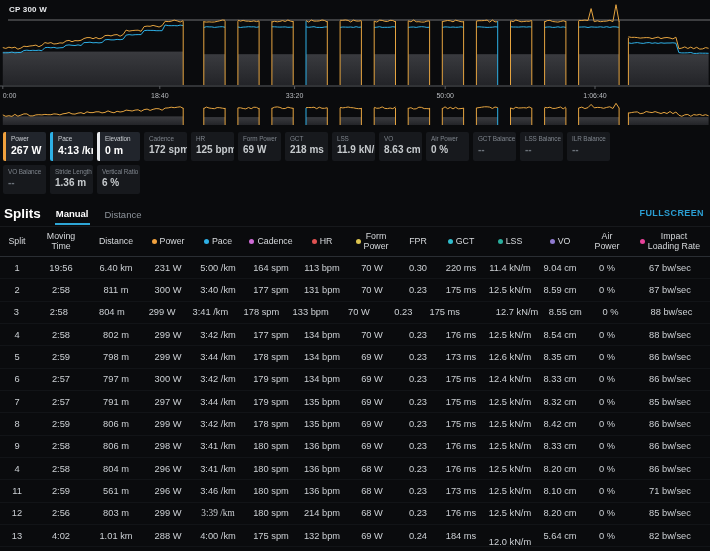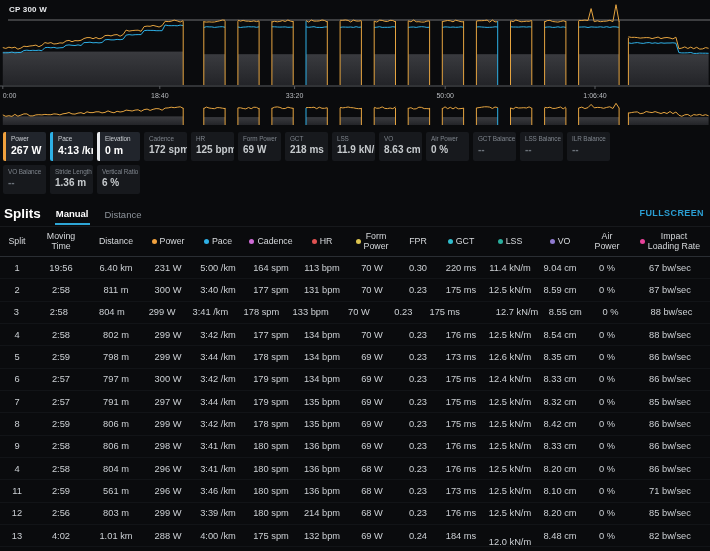--- a/index.html
+++ b/index.html
@@ -511,21 +511,21 @@
         <div class="td" style="width: 52px;">12.5 kN/m</div>
         <div class="td" style="width: 48px;">8.10 cm</div>
         <div class="td" style="width: 46px;">0 %</div>
         <div class="td" style="width: 80px;">71 bw/sec</div>
       </div>
       <div class="trow">
         <div class="td" style="width: 34px;">12</div>
         <div class="td" style="width: 54px;">2:56</div>
         <div class="td" style="width: 56px;">803 m</div>
         <div class="td" style="width: 48px;">299 W</div>
-        <div class="td" style="width: 52px;">3:39 /km</div>
+        <div class="td" style="width: 52px; font-family: Liberation Serif, serif;">3:39 /km</div>
         <div class="td" style="width: 54px;">180 spm</div>
         <div class="td" style="width: 48px;">214 bpm</div>
         <div class="td" style="width: 52px;">68 W</div>
         <div class="td" style="width: 40px;">0.23</div>
         <div class="td" style="width: 46px;">176 ms</div>
         <div class="td" style="width: 52px;">12.5 kN/m</div>
         <div class="td" style="width: 48px;">8.20 cm</div>
         <div class="td" style="width: 46px;">0 %</div>
         <div class="td" style="width: 80px;">85 bw/sec</div>
       </div>
@@ -534,19 +534,19 @@
         <div class="td" style="width: 54px;">4:02</div>
         <div class="td" style="width: 56px;">1.01 km</div>
         <div class="td" style="width: 48px;">288 W</div>
         <div class="td" style="width: 52px;">4:00 /km</div>
         <div class="td" style="width: 54px;">175 spm</div>
         <div class="td" style="width: 48px;">132 bpm</div>
         <div class="td" style="width: 52px;">69 W</div>
         <div class="td" style="width: 40px;">0.24</div>
         <div class="td" style="width: 46px;">184 ms</div>
         <div class="td" style="width: 52px; margin-top: 13px;">12.0 kN/m</div>
-        <div class="td" style="width: 48px;">8.48 cm</div>
+        <div class="td" style="width: 48px;">5.64 cm</div>
         <div class="td" style="width: 46px;">0 %</div>
         <div class="td" style="width: 80px;">82 bw/sec</div>
       </div>
       <div class="trow"></div>
     </div>
 </div>
 
 </body></html>

